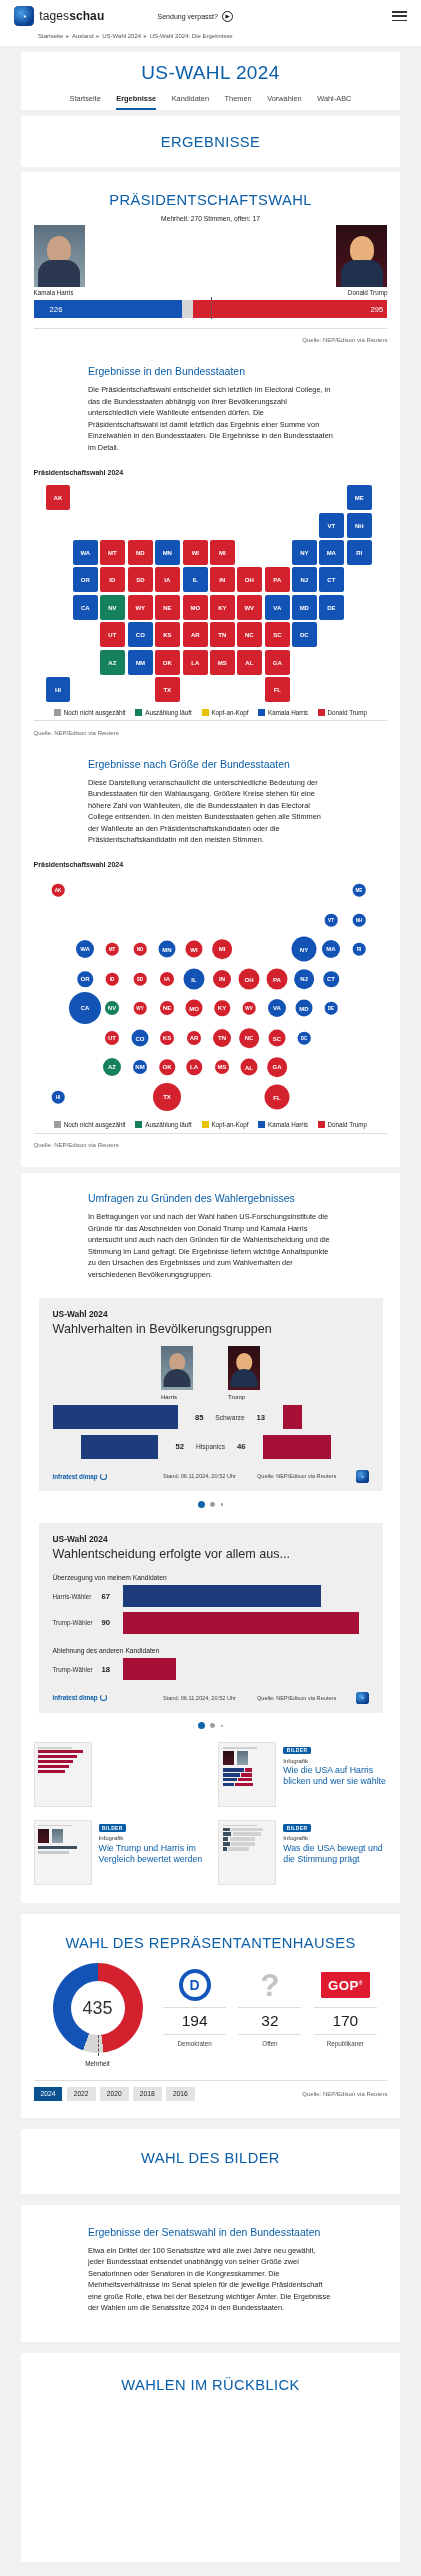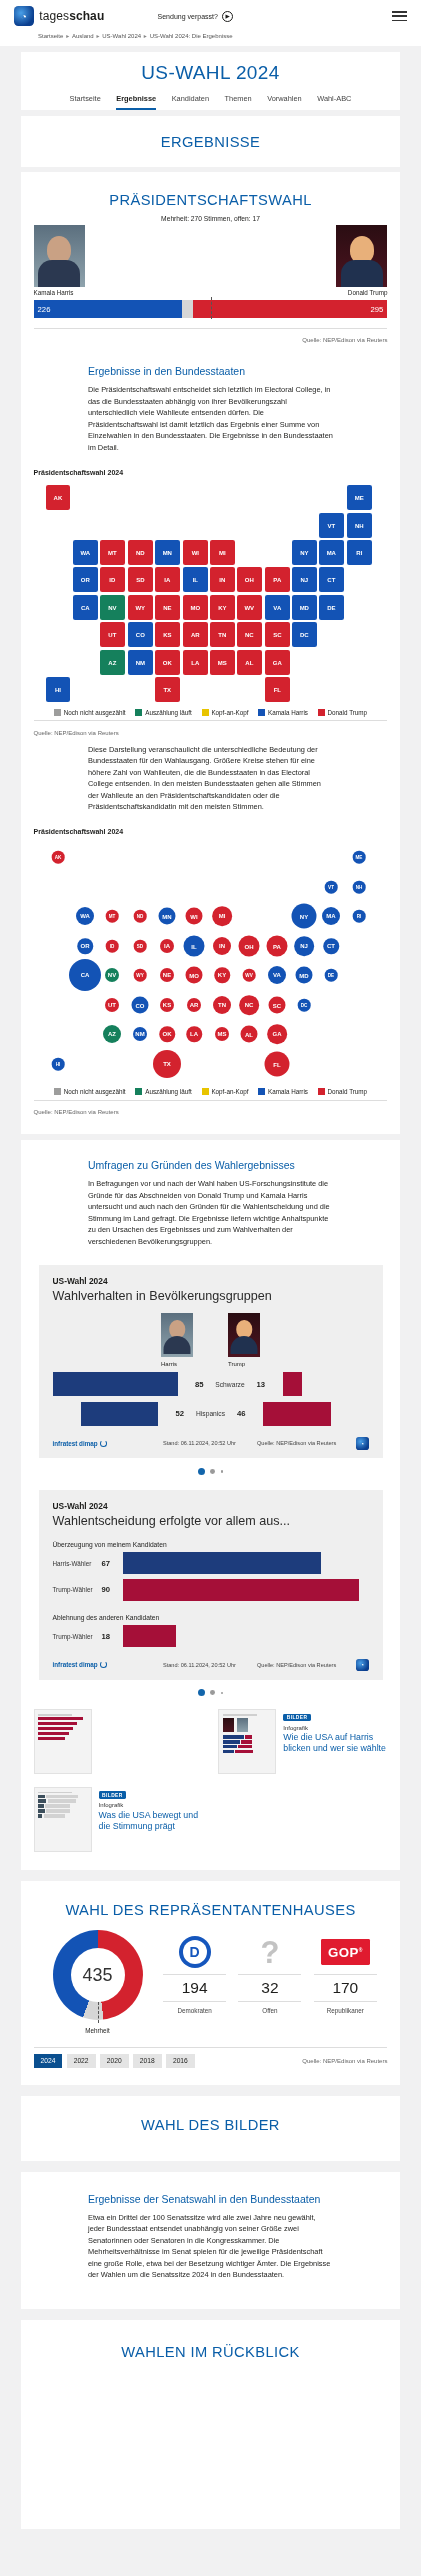--- a/index.html
+++ b/index.html
@@ -213,21 +213,21 @@
   </div>
   <div class="pres-names">
     <span>Kamala Harris</span>
     <span>Donald Trump</span>
   </div>
 
   <div class="ec-bar" id="ec-bar">
       <div class="ec-seg" style="width: 42.0074%; background: rgb(19, 83, 181);"></div>
       <div class="ec-seg" style="width: 3.15985%; background: rgb(214, 214, 214);"></div>
       <div class="ec-seg" style="width: 54.8327%; background: rgb(211, 34, 46);"></div>
-      <div class="ec-num" style="left: 4px; text-align: right;">226</div>
+      <div class="ec-num" style="left: 16px; text-align: right;">226</div>
       <div class="ec-num" style="right: 4.2px;">295</div>
       <div class="ec-majority" style="left: 50.1859%;"></div>
     </div>
   <div class="pres-src-row"><span class="source">Quelle: NEP/Edison via Reuters</span></div>
 
   <h3 class="sub-head indent" style="margin-top:21px;">Ergebnisse in den Bundesstaaten</h3>
   <p class="body-text indent" style="margin-top:7px;">Die Präsidentschaftswahl entscheidet sich letztlich im Electoral College, in das die Bundesstaaten abhängig von ihrer Bevölkerungszahl unterschiedlich viele Wahlleute entsenden dürfen. Die Präsidentschaftswahl ist damit letztlich das Ergebnis einer Summe von Einzelwahlen in den Bundesstaaten. Die Ergebnisse in den Bundesstaaten im Detail.</p>
   <div class="chart-label" style="margin-top:15.5px;">Präsidentschaftswahl 2024</div>
   <div class="map-wrap" id="tile-map">
       <div class="tile" style="left: 24.6px; top: 4.2px; background: rgb(211, 34, 46);">AK</div>
@@ -299,20 +299,21 @@
         <span class="swatch" style="background: rgb(19, 83, 181);"></span>
         <span>Kamala Harris</span>
       </span>
       <span class="item">
         <span class="swatch" style="background: rgb(211, 34, 46);"></span>
         <span>Donald Trump</span>
       </span>
     </div>
   <div class="src-left"><span class="source">Quelle: NEP/Edison via Reuters</span></div>
 
+  <h3 class="sub-head indent" style="margin-top:21px;">Ergebnisse nach Größe der Bundesstaaten</h3>
   <p class="body-text indent" style="margin-top:7px;">Diese Darstellung veranschaulicht die unterschiedliche Bedeutung der Bundesstaaten für den Wahlausgang. Größere Kreise stehen für eine höhere Zahl von Wahlleuten, die die Bundesstaaten in das Electoral College entsenden. In den meisten Bundesstaaten gehen alle Stimmen der Wahlleute an den Präsidentschaftskandidaten oder die Präsidentschaftskandidatin mit den meisten Stimmen.</p>
   <div class="chart-label" style="margin-top:15.5px;">Präsidentschaftswahl 2024</div>
   <div class="bubble-wrap" id="bubble-map">
       <div class="bubble" style="width: 12.6px; height: 12.6px; left: 37px; top: 18px; background: rgb(211, 34, 46); font-size: 4.6px;">AK</div>
       <div class="bubble" style="width: 12.6px; height: 12.6px; left: 338px; top: 18px; background: rgb(19, 83, 181); font-size: 4.6px;">ME</div>
       <div class="bubble" style="width: 12.6px; height: 12.6px; left: 310px; top: 48px; background: rgb(19, 83, 181); font-size: 4.6px;">VT</div>
       <div class="bubble" style="width: 12.6px; height: 12.6px; left: 338px; top: 48px; background: rgb(19, 83, 181); font-size: 4.6px;">NH</div>
       <div class="bubble" style="width: 18px; height: 18px; left: 64px; top: 77px; background: rgb(19, 83, 181);">WA</div>
       <div class="bubble" style="width: 12.6px; height: 12.6px; left: 91px; top: 77px; background: rgb(211, 34, 46); font-size: 4.6px;">MT</div>
       <div class="bubble" style="width: 12.6px; height: 12.6px; left: 119px; top: 77px; background: rgb(211, 34, 46); font-size: 4.6px;">ND</div>
@@ -536,20 +537,36 @@
           <div class="trow">
             <div class="tbar" style="width: 11.2px; background: rgb(29, 60, 124);"></div>
             <div class="tbar" style="width: 18px; background: rgb(165, 15, 56);"></div>
           </div>
         </div>
         <div class="teaser-txt"><span class="badge">BILDER</span><div class="kicker">Infografik</div><div class="t-title">Wie die USA auf Harris blicken und wer sie wählte</div></div>
       </div>
       <div class="teaser">
         <div class="thumb">
           <div class="tline"></div>
+          <div class="tphotos">
+            <div class="tphoto dark"></div>
+            <div class="tphoto"></div>
+          </div>
+          <div class="trow">
+            <div class="tbar" style="width: 39px; background: rgb(61, 79, 92);"></div>
+          </div>
+          <div class="trow">
+            <div class="tbar" style="width: 31px; background: rgb(201, 201, 201);"></div>
+          </div>
+        </div>
+        <div class="teaser-txt"><span class="badge">BILDER</span><div class="kicker">Infografik</div><div class="t-title">Wie Trump und Harris im Vergleich bewertet werden</div></div>
+      </div>
+      <div class="teaser">
+        <div class="thumb">
+          <div class="tline"></div>
           <div class="trow">
             <div class="tbar" style="width: 7px; background: rgb(61, 79, 92);"></div>
             <div class="tbar" style="width: 32px; background: rgb(210, 210, 210);"></div>
           </div>
           <div class="trow">
             <div class="tbar" style="width: 8.4px; background: rgb(61, 79, 92);"></div>
             <div class="tbar" style="width: 28px; background: rgb(210, 210, 210);"></div>
           </div>
           <div class="trow">
             <div class="tbar" style="width: 5.6px; background: rgb(61, 79, 92);"></div>

